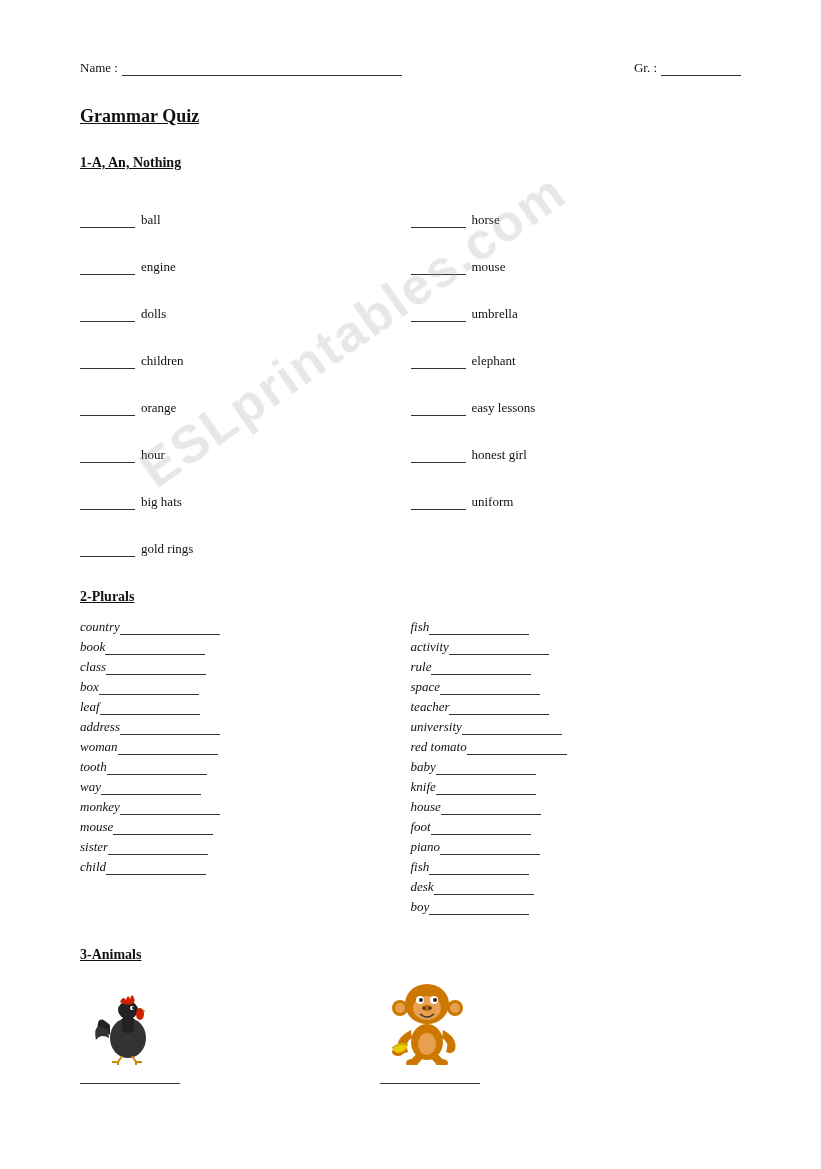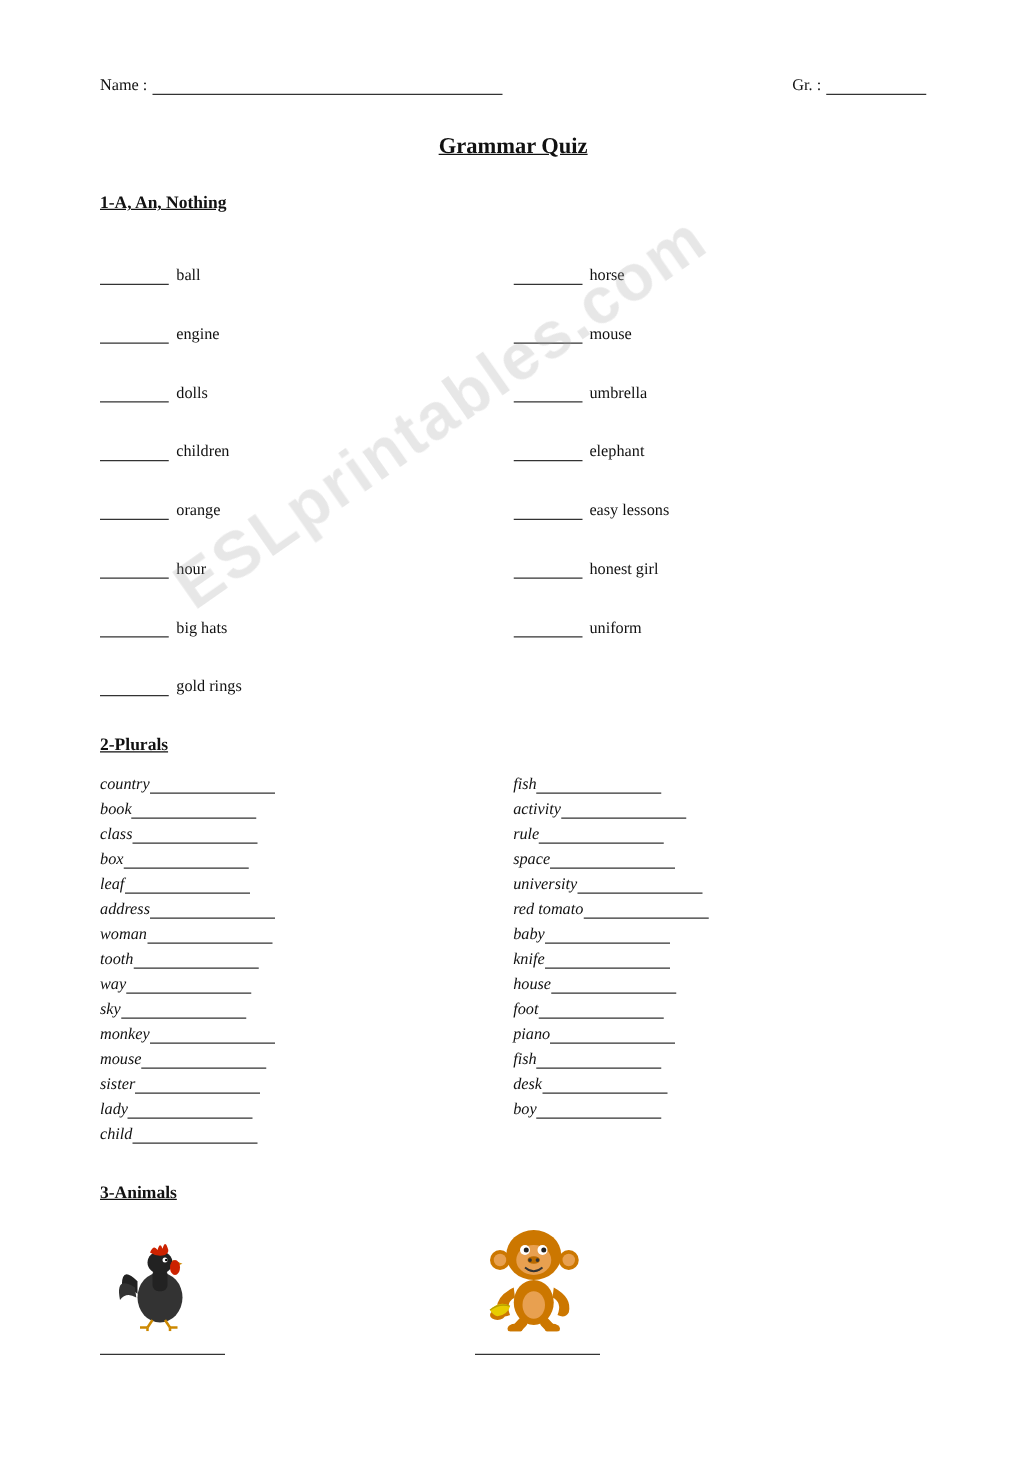--- a/index.html
+++ b/index.html
@@ -36,21 +36,20 @@
       display: inline-block;
       height: 14px;
     }
     .gr-field {
       display: flex;
       align-items: flex-end;
       gap: 4px;
     }
 
     .page-title {
-      text-align: center;
       font-size: 18px;
       font-weight: bold;
       text-decoration: underline;
       margin-bottom: 28px;
     }
 
     .section-title {
       font-size: 14px;
       font-weight: bold;
       text-decoration: underline;
@@ -277,59 +276,55 @@
         </div>
         <div class="plural-item">
           <span class="plural-word">tooth</span>
           <span class="plural-blank"></span>
         </div>
         <div class="plural-item">
           <span class="plural-word">way</span>
           <span class="plural-blank"></span>
         </div>
         <div class="plural-item">
-          <span class="plural-word">sky</span>
-          <span class="plural-blank"></span>
-        </div>
-        <div class="plural-item">
           <span class="plural-word">monkey</span>
           <span class="plural-blank"></span>
         </div>
         <div class="plural-item">
           <span class="plural-word">mouse</span>
           <span class="plural-blank"></span>
         </div>
         <div class="plural-item">
           <span class="plural-word">sister</span>
           <span class="plural-blank"></span>
         </div>
         <div class="plural-item">
-          <span class="plural-word">lady</span>
-          <span class="plural-blank"></span>
-        </div>
-        <div class="plural-item">
           <span class="plural-word">child</span>
           <span class="plural-blank"></span>
         </div>
       </div>
     <div class="section2-col" id="s2-right">
         <div class="plural-item">
           <span class="plural-word">fish</span>
           <span class="plural-blank"></span>
         </div>
         <div class="plural-item">
           <span class="plural-word">activity</span>
           <span class="plural-blank"></span>
         </div>
         <div class="plural-item">
           <span class="plural-word">rule</span>
           <span class="plural-blank"></span>
         </div>
         <div class="plural-item">
           <span class="plural-word">space</span>
+          <span class="plural-blank"></span>
+        </div>
+        <div class="plural-item">
+          <span class="plural-word">teacher</span>
           <span class="plural-blank"></span>
         </div>
         <div class="plural-item">
           <span class="plural-word">university</span>
           <span class="plural-blank"></span>
         </div>
         <div class="plural-item">
           <span class="plural-word">red tomato</span>
           <span class="plural-blank"></span>
         </div>

